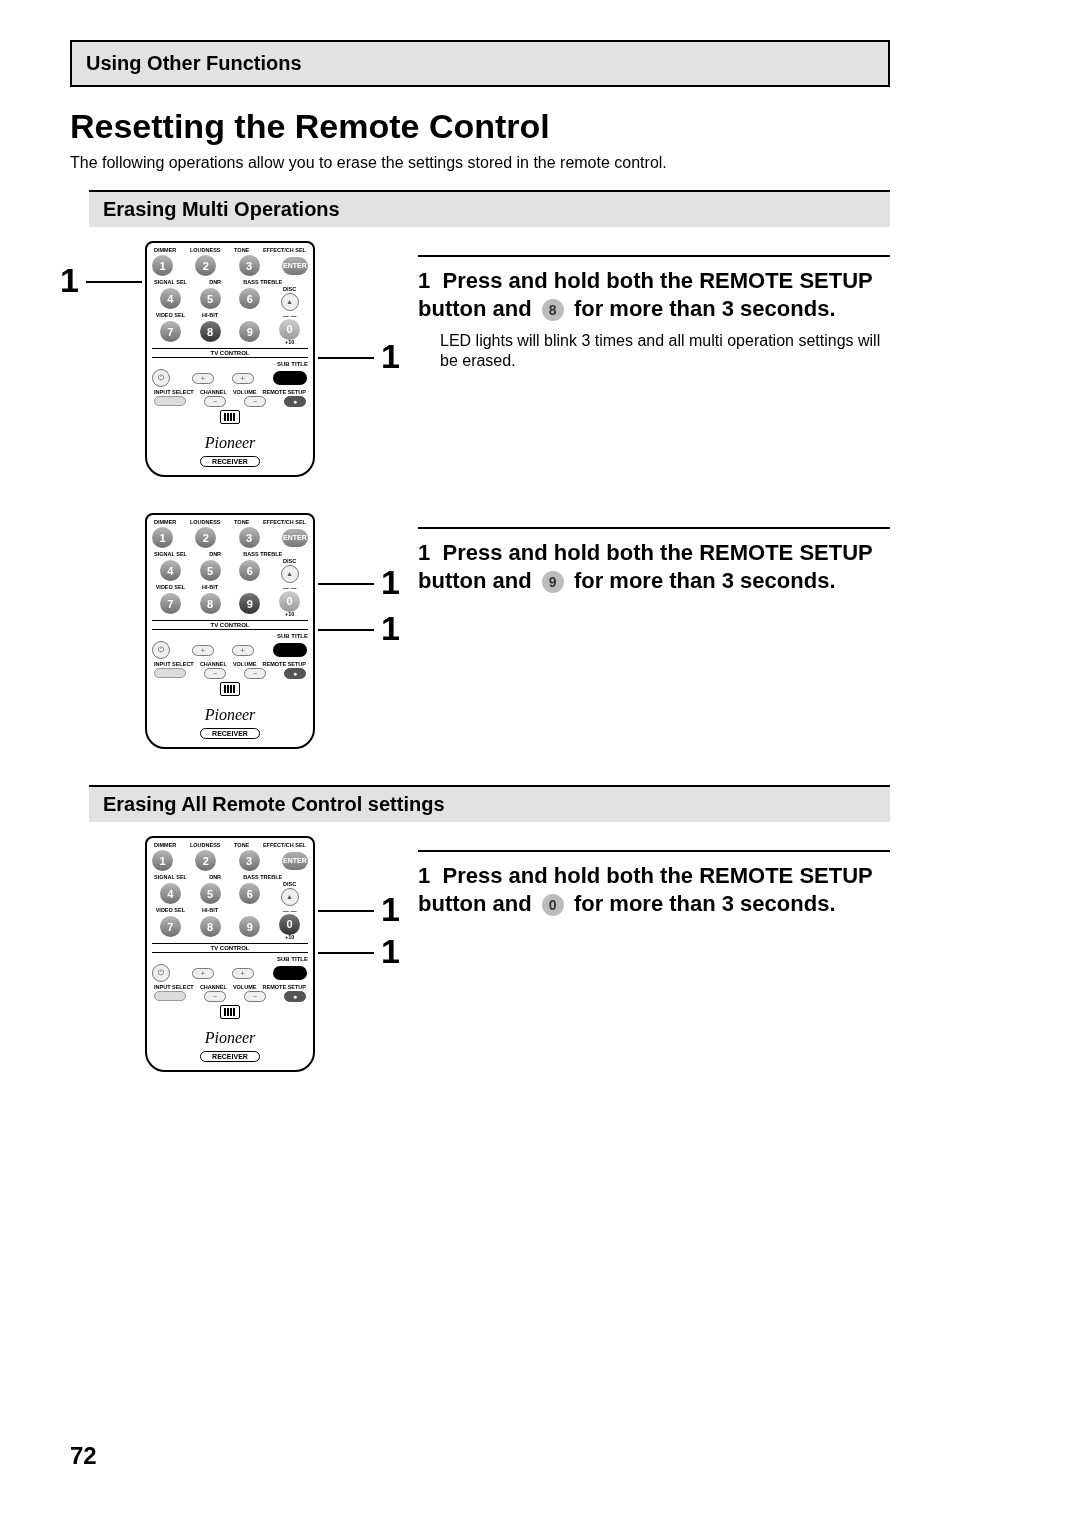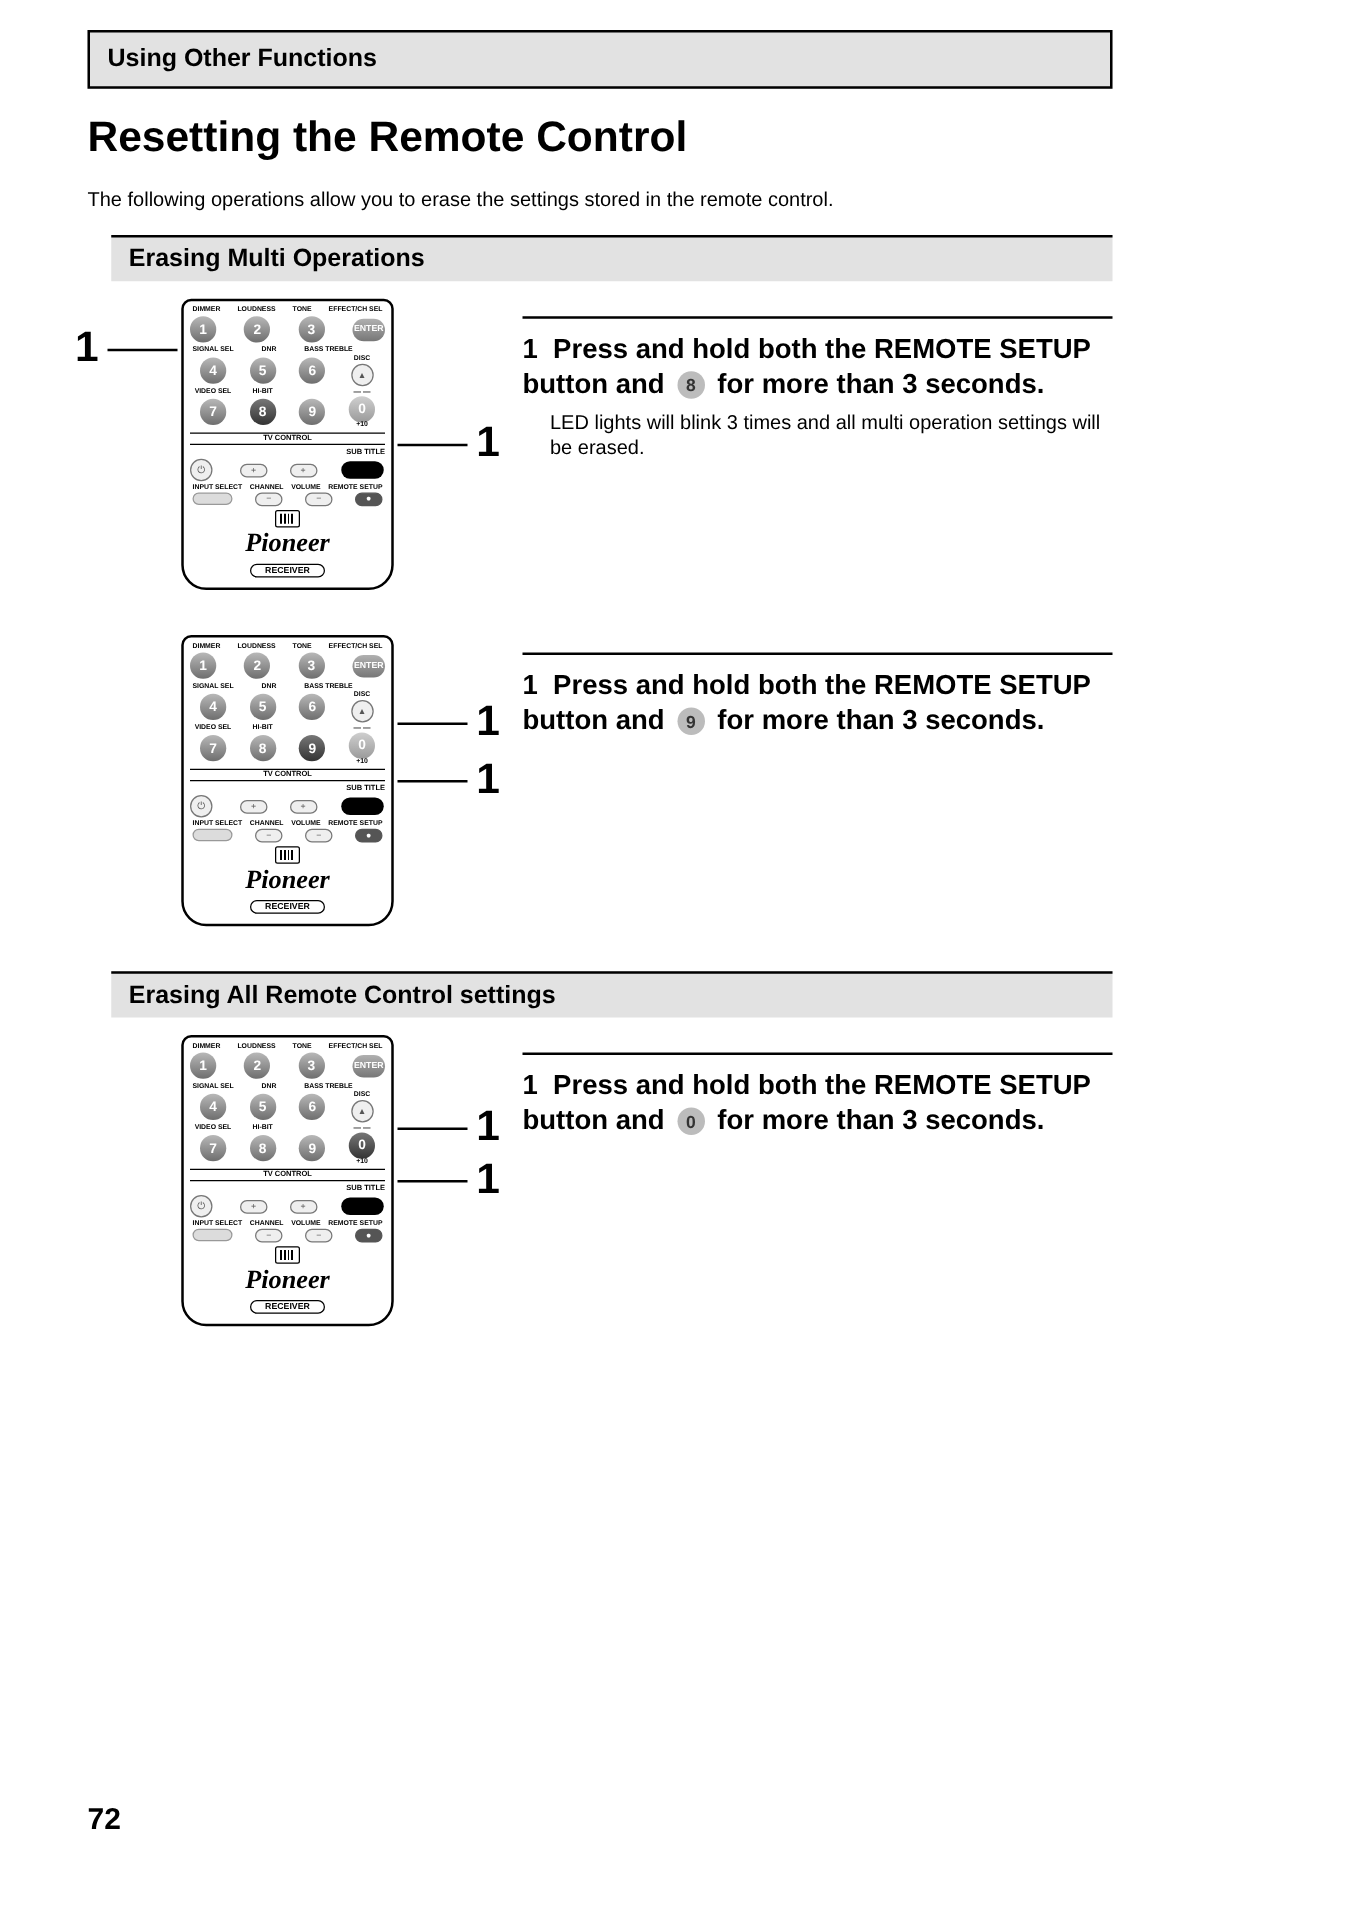--- a/index.html
+++ b/index.html
@@ -1,20 +1,20 @@
 <!DOCTYPE html>
 <html><head>
 <meta charset="utf-8">
 <style>
   * { box-sizing: border-box; margin: 0; padding: 0; }
   body { background: #fff; font-family: Arial, Helvetica, sans-serif; color: #000; }
-  .page { width: 960px; height: 1526px; padding: 24px 70px 40px 70px; position: relative; }
+  .page { width: 960px; height: 1526px; padding: 40px 70px 40px 70px; position: relative; }
   .header-bar { border: 2px solid #000; background: #e2e2e2; padding: 10px 14px; margin-bottom: 20px; }
   .header-bar-text { font-weight: bold; font-size: 20px; }
-  .main-title { font-weight: bold; font-size: 34px; margin-bottom: 22px; }
+  .main-title { font-weight: bold; font-size: 34px; margin-bottom: 8px; }
   .intro { font-size: 16px; margin-bottom: 18px; }
   .sub-bar { border-top: 2px solid #000; background: #e2e2e2; padding: 6px 14px; margin-bottom: 14px; margin-left: 19px; }
   .sub-bar-text { font-weight: bold; font-size: 20px; }
   .section { margin-bottom: 36px; }
   .section-body { display: flex; align-items: flex-start; gap: 28px; }
   .diagram-col { width: 320px; position: relative; flex: 0 0 320px; display:flex; justify-content:center; }
   .text-col { flex: 1; margin-top: 14px; }
   .step-line { border-top: 2px solid #000; margin-bottom: 10px; }
   .step-title { font-weight: bold; font-size: 22px; line-height: 1.28; }
   .step-title .num-badge { display:inline-block; width:22px; height:22px; border-radius:50%; background:#bcbcbc; color:#333; text-align:center; font-size:14px; line-height:22px; vertical-align:middle; margin:0 4px; font-weight:bold;}
@@ -41,21 +41,21 @@
   .pill { width:22px; height:11px; border-radius:6px; border:1.5px solid #777; background:#efefef; display:flex; align-items:center; justify-content:center; font-size:7px; color:#555;}
   .pill.dark{ background:#555; border-color:#555; color:#fff;}
   .sub-title-lbl{ font-size:6px; font-weight:bold; text-align:right; margin-bottom:2px;}
   .black-pill{ width:34px; height:14px; border-radius:7px; background:#000; margin:0 auto;}
   .bot-row{ display:flex; justify-content:space-between; margin-top:2px; padding:0 2px;}
   .blabel{ font-size:5.5px; font-weight:bold; text-align:center; line-height:1.1;}
   .bot-btns{ display:flex; justify-content:space-between; padding:0 2px; margin-top:1px;}
   .rect-btn{ width:32px; height:10px; border-radius:5px; background:#dcdcdc; border:1px solid #999;}
   .lcd{ width:20px; height:14px; border:1.5px solid #000; border-radius:2px; margin:3px auto 0; display:flex; align-items:center; justify-content:center;}
   .lcd .bars{ width:12px; height:8px; background:repeating-linear-gradient(90deg,#000,#000 1.5px,#fff 1.5px,#fff 3px);}
-  .brand{ font-family: Georgia, 'Times New Roman', serif; font-style:italic; font-weight:bold; font-size:21px; text-align:center; }
+  .brand{ font-family: Georgia, 'Times New Roman', serif; font-style:italic; font-weight:normal; font-size:16px; text-align:center; margin-top:10px;}
   .receiver-pill{ width:60px; margin:4px auto 0; border:1.5px solid #000; border-radius:9px; text-align:center; font-size:7px; font-weight:bold; padding:1px 0;}
   .tick{ font-size:6px; }
 </style>
 </head>
 <body>
 
 <div class="page">
 
   <div class="header-bar">
     <div class="header-bar-text">Using Other Functions</div>

